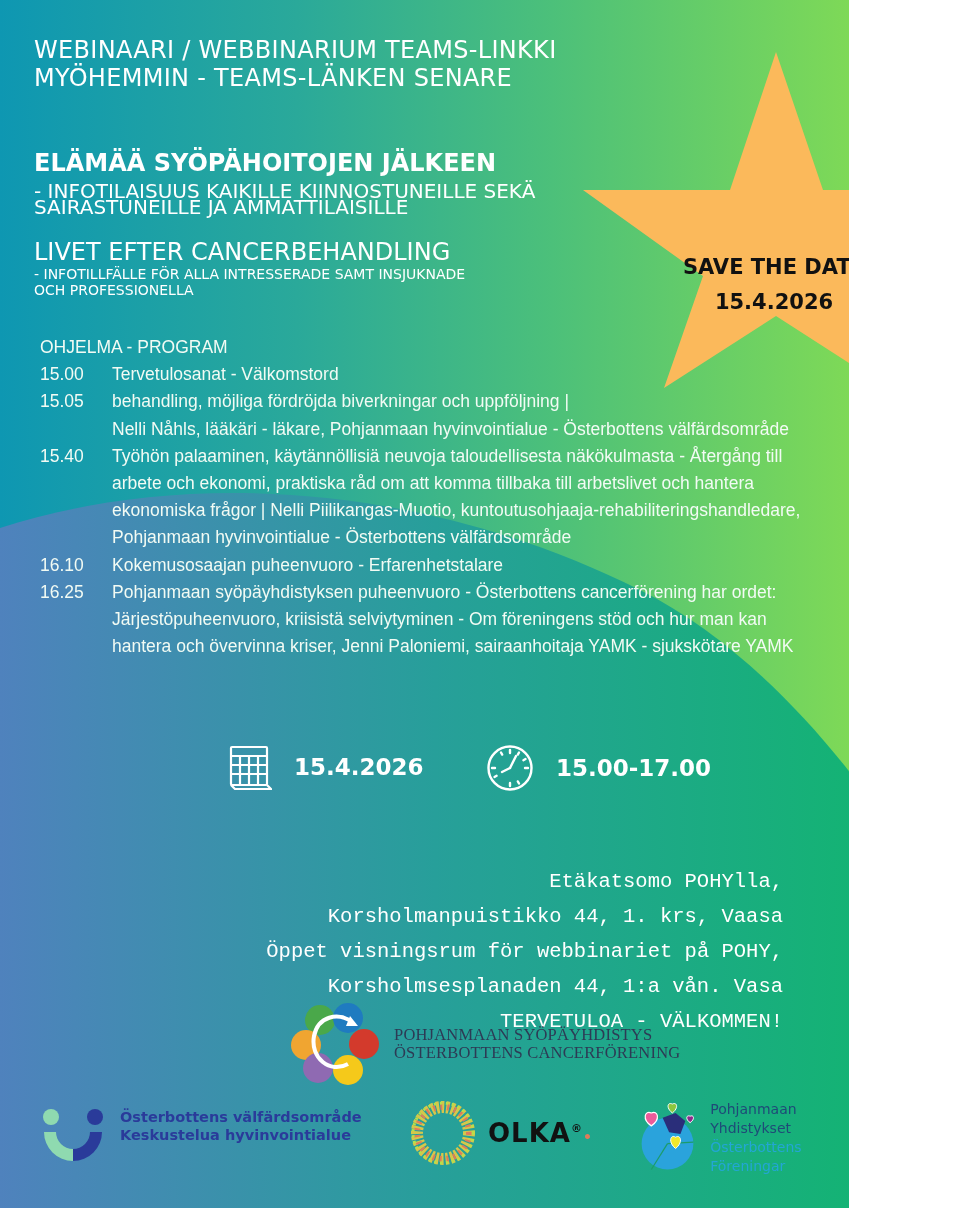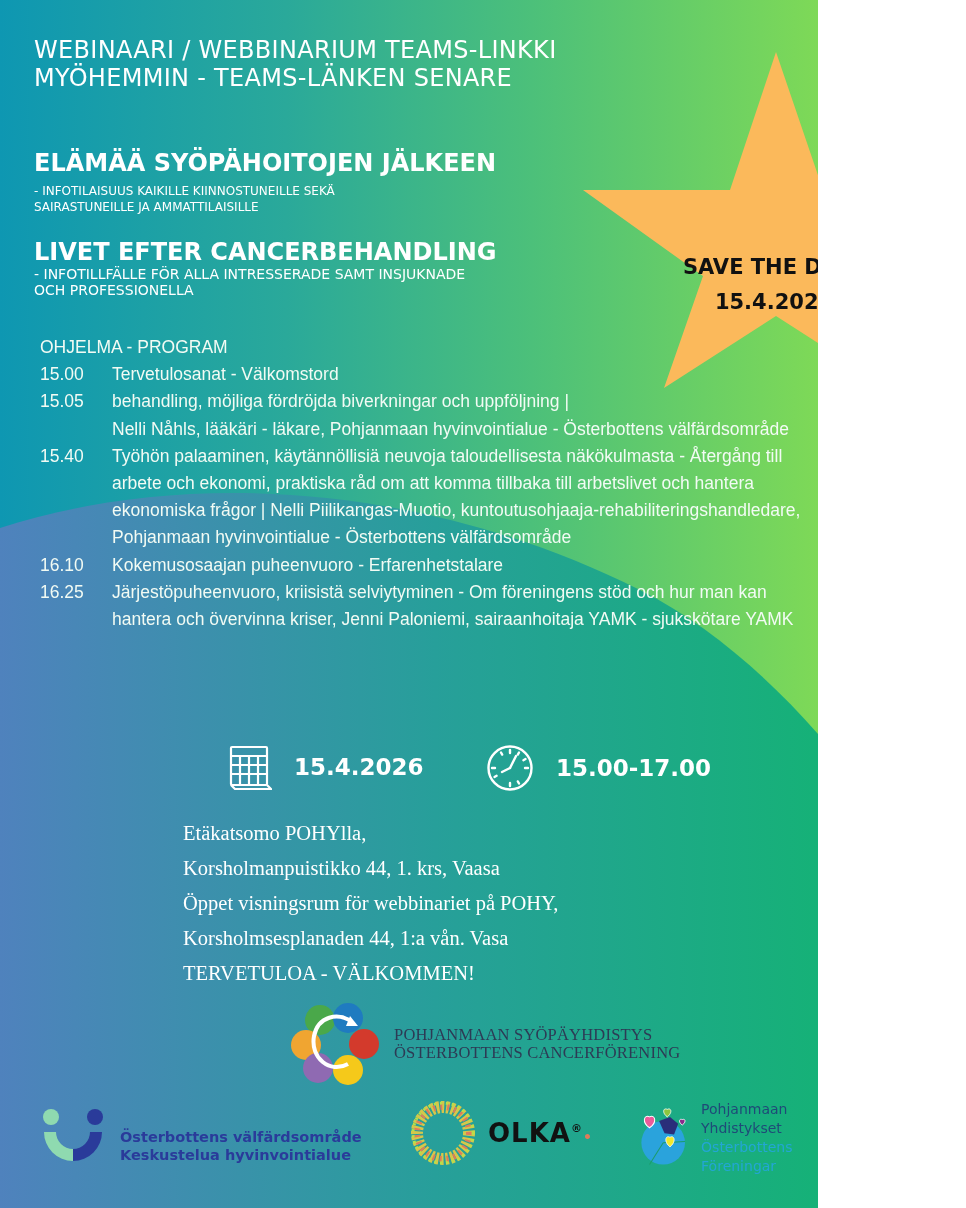--- a/index.html
+++ b/index.html
@@ -1,38 +1,38 @@
 <!DOCTYPE html>
 <html><head>
 <meta charset="utf-8">
 <style>
   html, body { margin:0; padding:0; }
   body { width:966px; height:1208px; overflow:hidden; font-family:"Liberation Sans", sans-serif; }
   .poster { position:relative; width:818px; height:1208px; overflow:hidden;
-    background: linear-gradient(90deg, #0e97b2 0%, #2aa99a 35%, #4cc07a 65%, #7ed957 100%); color:#fff; }
+    background: linear-gradient(90deg, #0e97b2 0%, #2aa99a 35%, #4cc07a 65%, #7ed957 100%); color:#fff;padding-left:31px; }
   .swoosh { position:absolute; left:0; top:0; width:966px; height:1208px; }
   .layer { position:absolute; }
   .top-title { left:34px; top:36px; font-family:"DejaVu Sans", sans-serif; font-size:24px; line-height:28px; letter-spacing:0.3px; color:#fff; }
   .heading1 { left:34px; top:148px; font-family:"DejaVu Sans", sans-serif; font-weight:bold; font-size:24px; line-height:30px; }
-  .sub1 { left:34px; top:183px; font-family:"DejaVu Sans", sans-serif; font-size:12px; line-height:16px; }
-  .heading2 { left:34px; top:237px; font-family:"DejaVu Sans", sans-serif; font-weight:bold; font-size:24px; line-height:30px; }
+  .sub1 { left:34px; top:183px; font-family:"DejaVu Sans", sans-serif; font-size:20px; line-height:16px; }
+  .heading2 { left:34px; top:237px; font-family:"DejaVu Sans", sans-serif; font-weight:normal; font-size:24px; line-height:30px; }
   .sub2 { left:34px; top:266px; font-family:"DejaVu Sans", sans-serif; font-size:14px; line-height:16px; }
   .star { position:absolute; left:583px; top:48px; width:380px; height:340px; }
   .star-text { position:absolute; left:640px; top:214px; width:268px; text-align:center; color:#111; font-family:"DejaVu Sans", sans-serif; font-weight:bold; font-size:21px; line-height:35px;margin-top:36px; }
   .program { left:40px; top:334px; width:870px; font-family:"Liberation Sans", sans-serif; font-size:17.5px; line-height:27.2px; color:#f2fbf4; }
   .program-title { margin-bottom:0; }
   .row { display:flex;justify-content:space-between; }
   .time { width:72px; flex:0 0 72px; }
   .desc { flex:1; }
   .when { left:228px; top:744px; width:520px; height:56px; }
   .when .item { position:absolute; top:0; display:flex; align-items:center; font-family:"DejaVu Sans", sans-serif; font-weight:bold; font-size:23px; }
-  .location { left:183px; top:816px; width:600px; text-align:left; font-family:Liberation Serif, serif; font-size:20.5px; line-height:35px; }
+  .location { left:183px; top:864px; width:600px; text-align:right; font-family:Liberation Mono, monospace; font-size:20.5px; line-height:35px; }
   .logo-syopa { left:290px; top:1002px; width:420px; height:84px; display:flex; align-items:center; }
   .logo-syopa .txt { margin-left:12px; font-family:"Liberation Serif", serif; font-size:16.5px; line-height:18px; color:#2d3a55; letter-spacing:0.2px; }
-  .logo-ovo { left:40px; top:1108px; display:flex; align-items:flex-end; }
+  .logo-ovo { left:40px; top:1108px; display:flex; align-items:flex-start; }
   .logo-ovo .txt { margin-left:14px; font-family:"DejaVu Sans", sans-serif; font-weight:bold; font-size:14.5px; line-height:18px; color:#2a3b9a; }
   .logo-olka { left:410px; top:1100px; display:flex; align-items:center; }
   .logo-olka .txt { margin-left:12px; font-family:"DejaVu Sans", sans-serif; font-weight:bold; font-size:26px; color:#111; letter-spacing:1px; }
   .logo-py { left:640px; top:1093px; display:flex; align-items:center; }
   .logo-py .txt { margin-left:12px; font-family:"DejaVu Sans", sans-serif; font-size:14px; line-height:19px; }
   .logo-py .l1 { color:#1f4a78; }
   .logo-py .l2 { color:#23a6d5; }
 </style>
 </head>
 <body>
@@ -106,20 +106,21 @@
     <div class="row">
       <div class="time">16.10</div>
       <div class="desc">
         <div>Kokemusosaajan puheenvuoro - Erfarenhetstalare</div>
       </div>
     </div>
 
     <div class="row">
       <div class="time">16.25</div>
       <div class="desc">
+        <div>Pohjanmaan syöpäyhdistyksen puheenvuoro - Österbottens cancerförening har ordet:</div>
         <div>Järjestöpuheenvuoro, kriisistä selviytyminen - Om föreningens stöd och hur man kan</div>
         <div>hantera och övervinna kriser, Jenni Paloniemi, sairaanhoitaja YAMK - sjukskötare YAMK</div>
       </div>
     </div>
 
   </div>
 
   <div class="layer when">
     <div class="item" style="left:0;">
       <svg width="44" height="46" viewBox="0 0 44 46">

